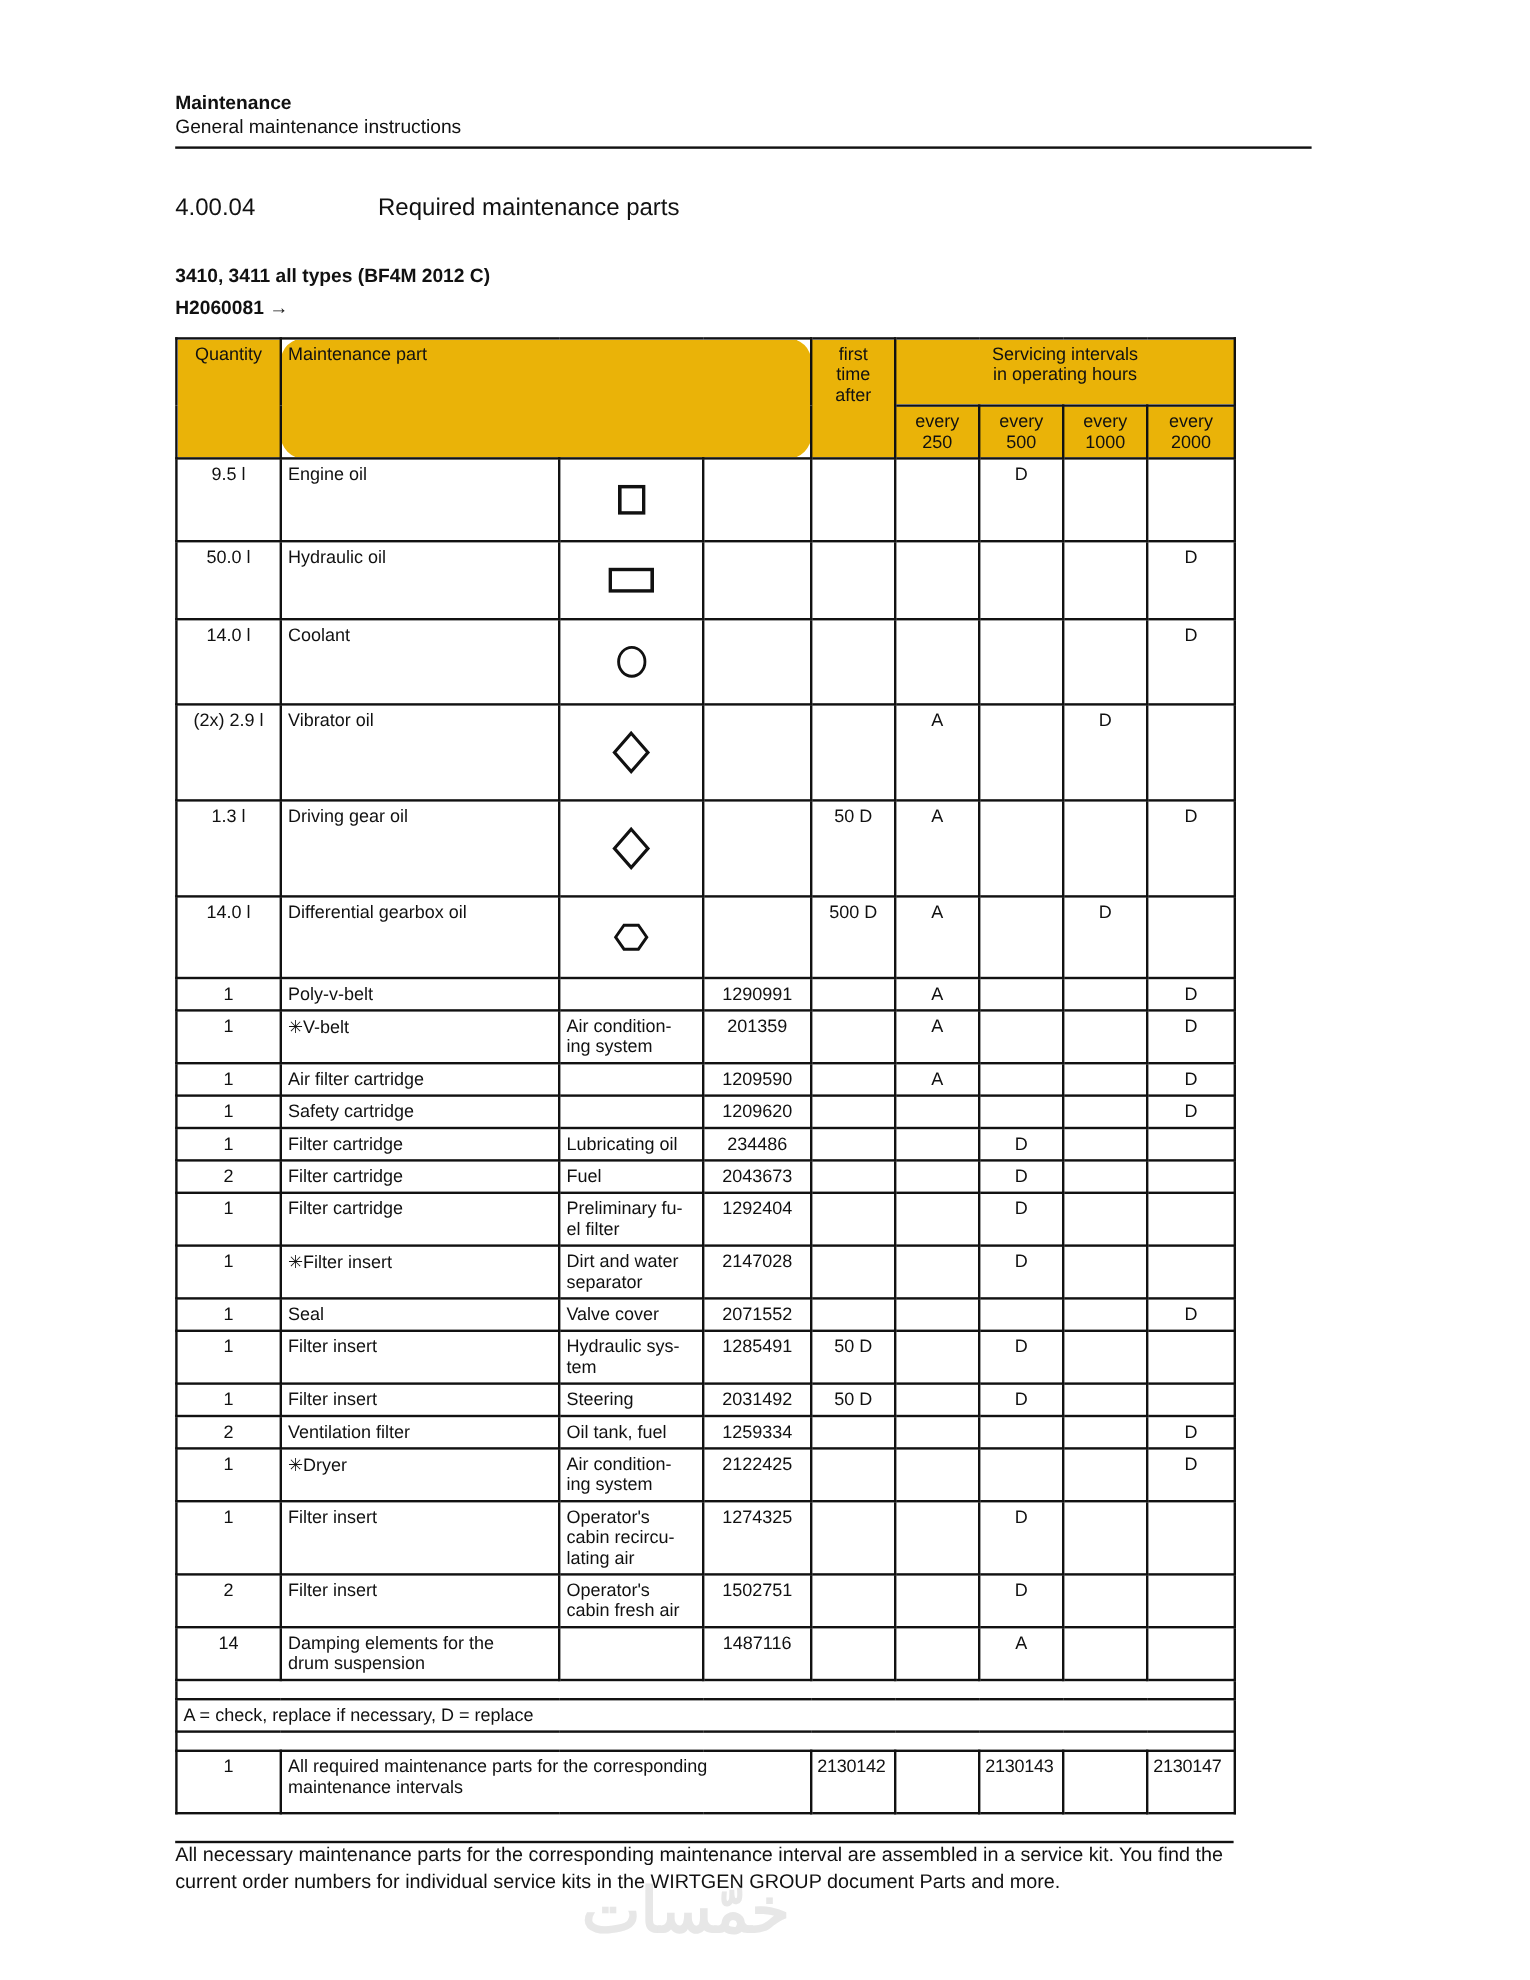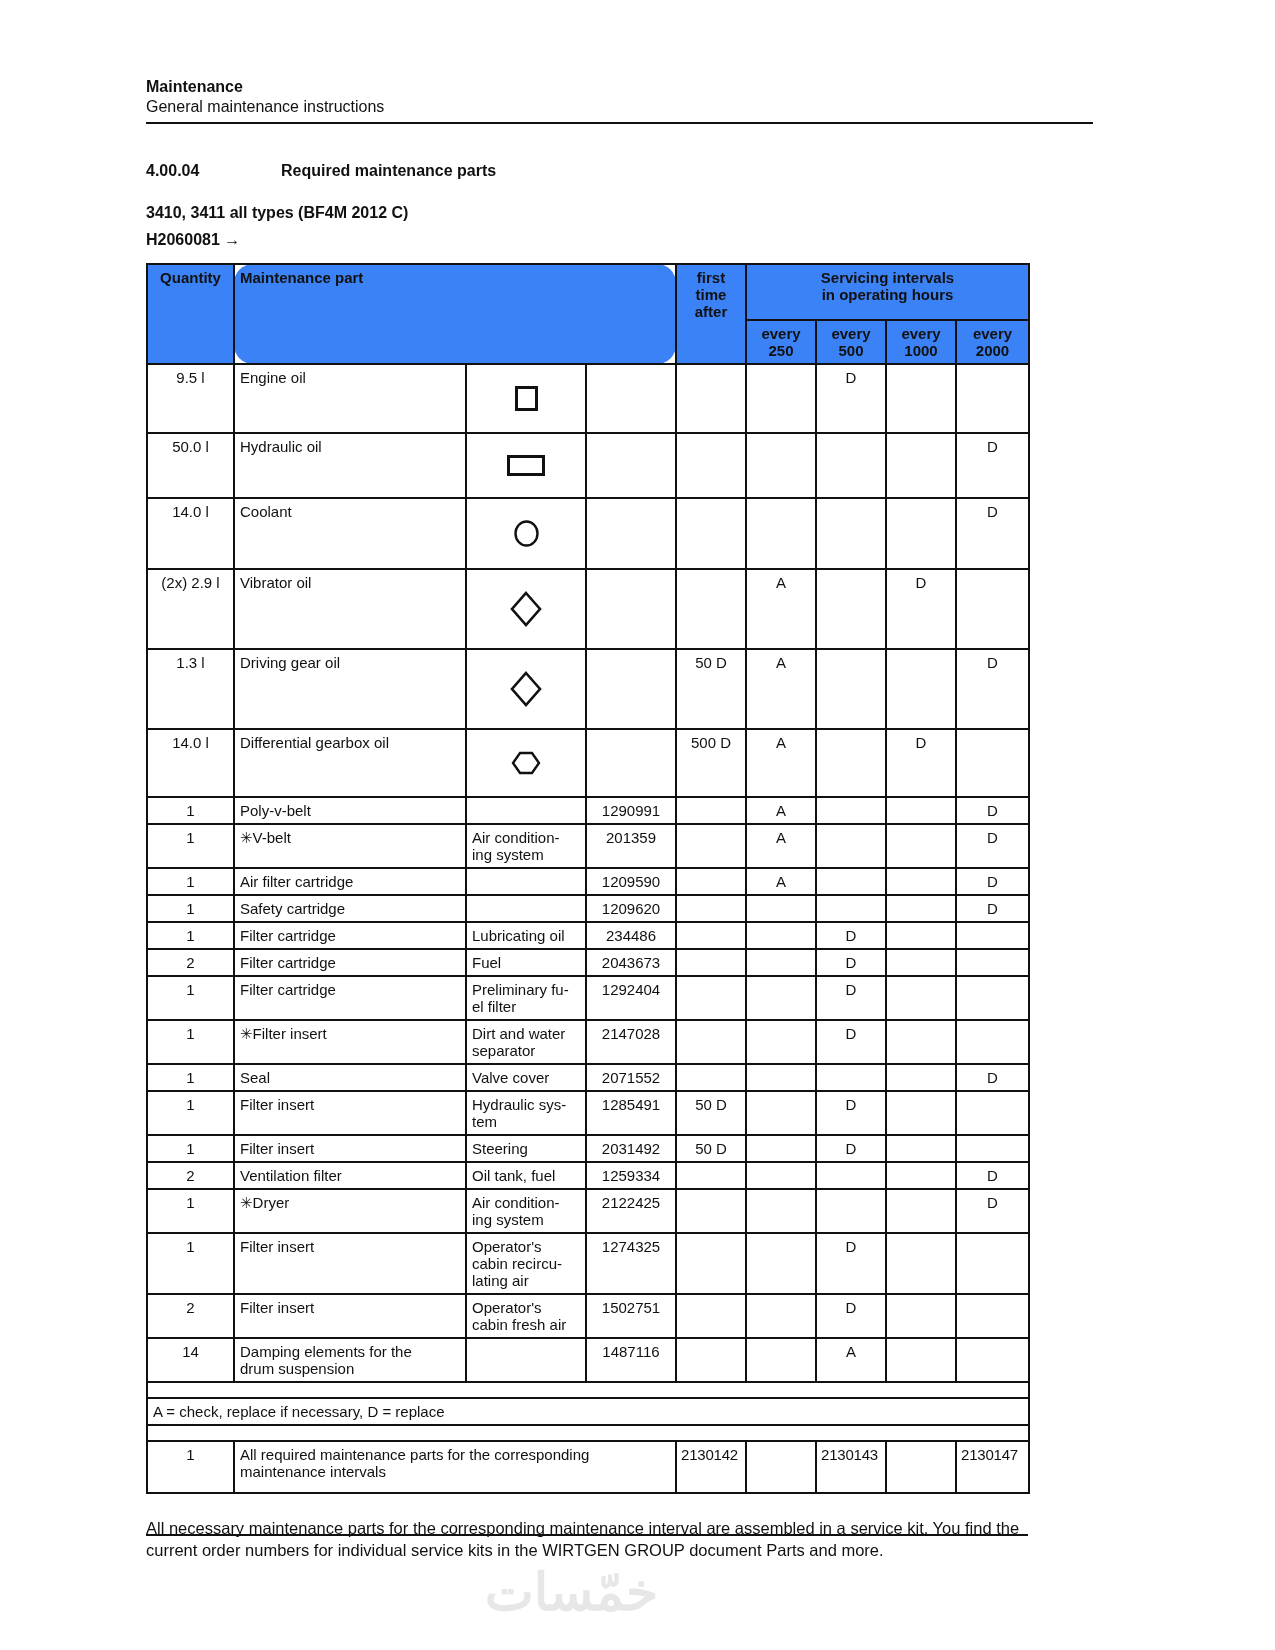--- a/index.html
+++ b/index.html
@@ -12,23 +12,23 @@
   }
   .content { position: absolute; left: 146px; top: 0; width: 947px; }
 
   
   .running-head { margin-top: 78px; }
   .running-head .line1 { font-weight: bold; font-size: 16px; }
   .running-head .line2 { font-size: 16px; margin-top: 2px; }
   .head-rule { border: none; border-top: 2px solid #111; margin-top: 6px; }
 
   
-  .section-title { display: flex; margin-top: 38px; font-size: 16px; font-weight: bold; }
+  .section-title { display: flex; margin-top: 38px; font-size: 20px; font-weight: normal; gap: 34px; }
   .section-title .num { width: 135px; }
-  .subtitle { margin-top: 24px; font-size: 16px; font-weight: bold; }
+  .subtitle { margin-top: 37px; font-size: 16px; font-weight: bold; }
   .reference { margin-top: 9px; font-size: 16px; font-weight: bold; }
 
   
   table.maint {
     margin-top: 14px;
     border-collapse: collapse;
     table-layout: fixed;
     width: 882px;
     font-size: 15px;
   }
@@ -39,21 +39,21 @@
   table.maint col.c-int { width: 70px; }
   table.maint col.c-int-last { width: 73px; }
 
   table.maint th, table.maint td {
     border: 2px solid #111;
     vertical-align: top;
     padding: 4px 5px;
     white-space: pre-line;
     overflow: hidden;
   }
-  thead th { background: #3b82f6; font-weight: bold; text-align: center; vertical-align: middle; }
+  thead th { background: #eab308; font-weight: normal; text-align: center; vertical-align: middle; }
   th.h-quantity { text-align: center; }
   th.h-part { text-align: left; padding-left: 8px; border-radius: 19px; }
   th.h-intervals { height: 56px; margin-left: 32px; }
   tr.h-row2 th { height: 44px; }
 
   td.qty { text-align: center; }
   td.part { text-align: left; padding-left: 8px; }
   td.detail { text-align: left; padding-left: 7px; }
   td.num { text-align: center; }
   td.iv { text-align: center; }

